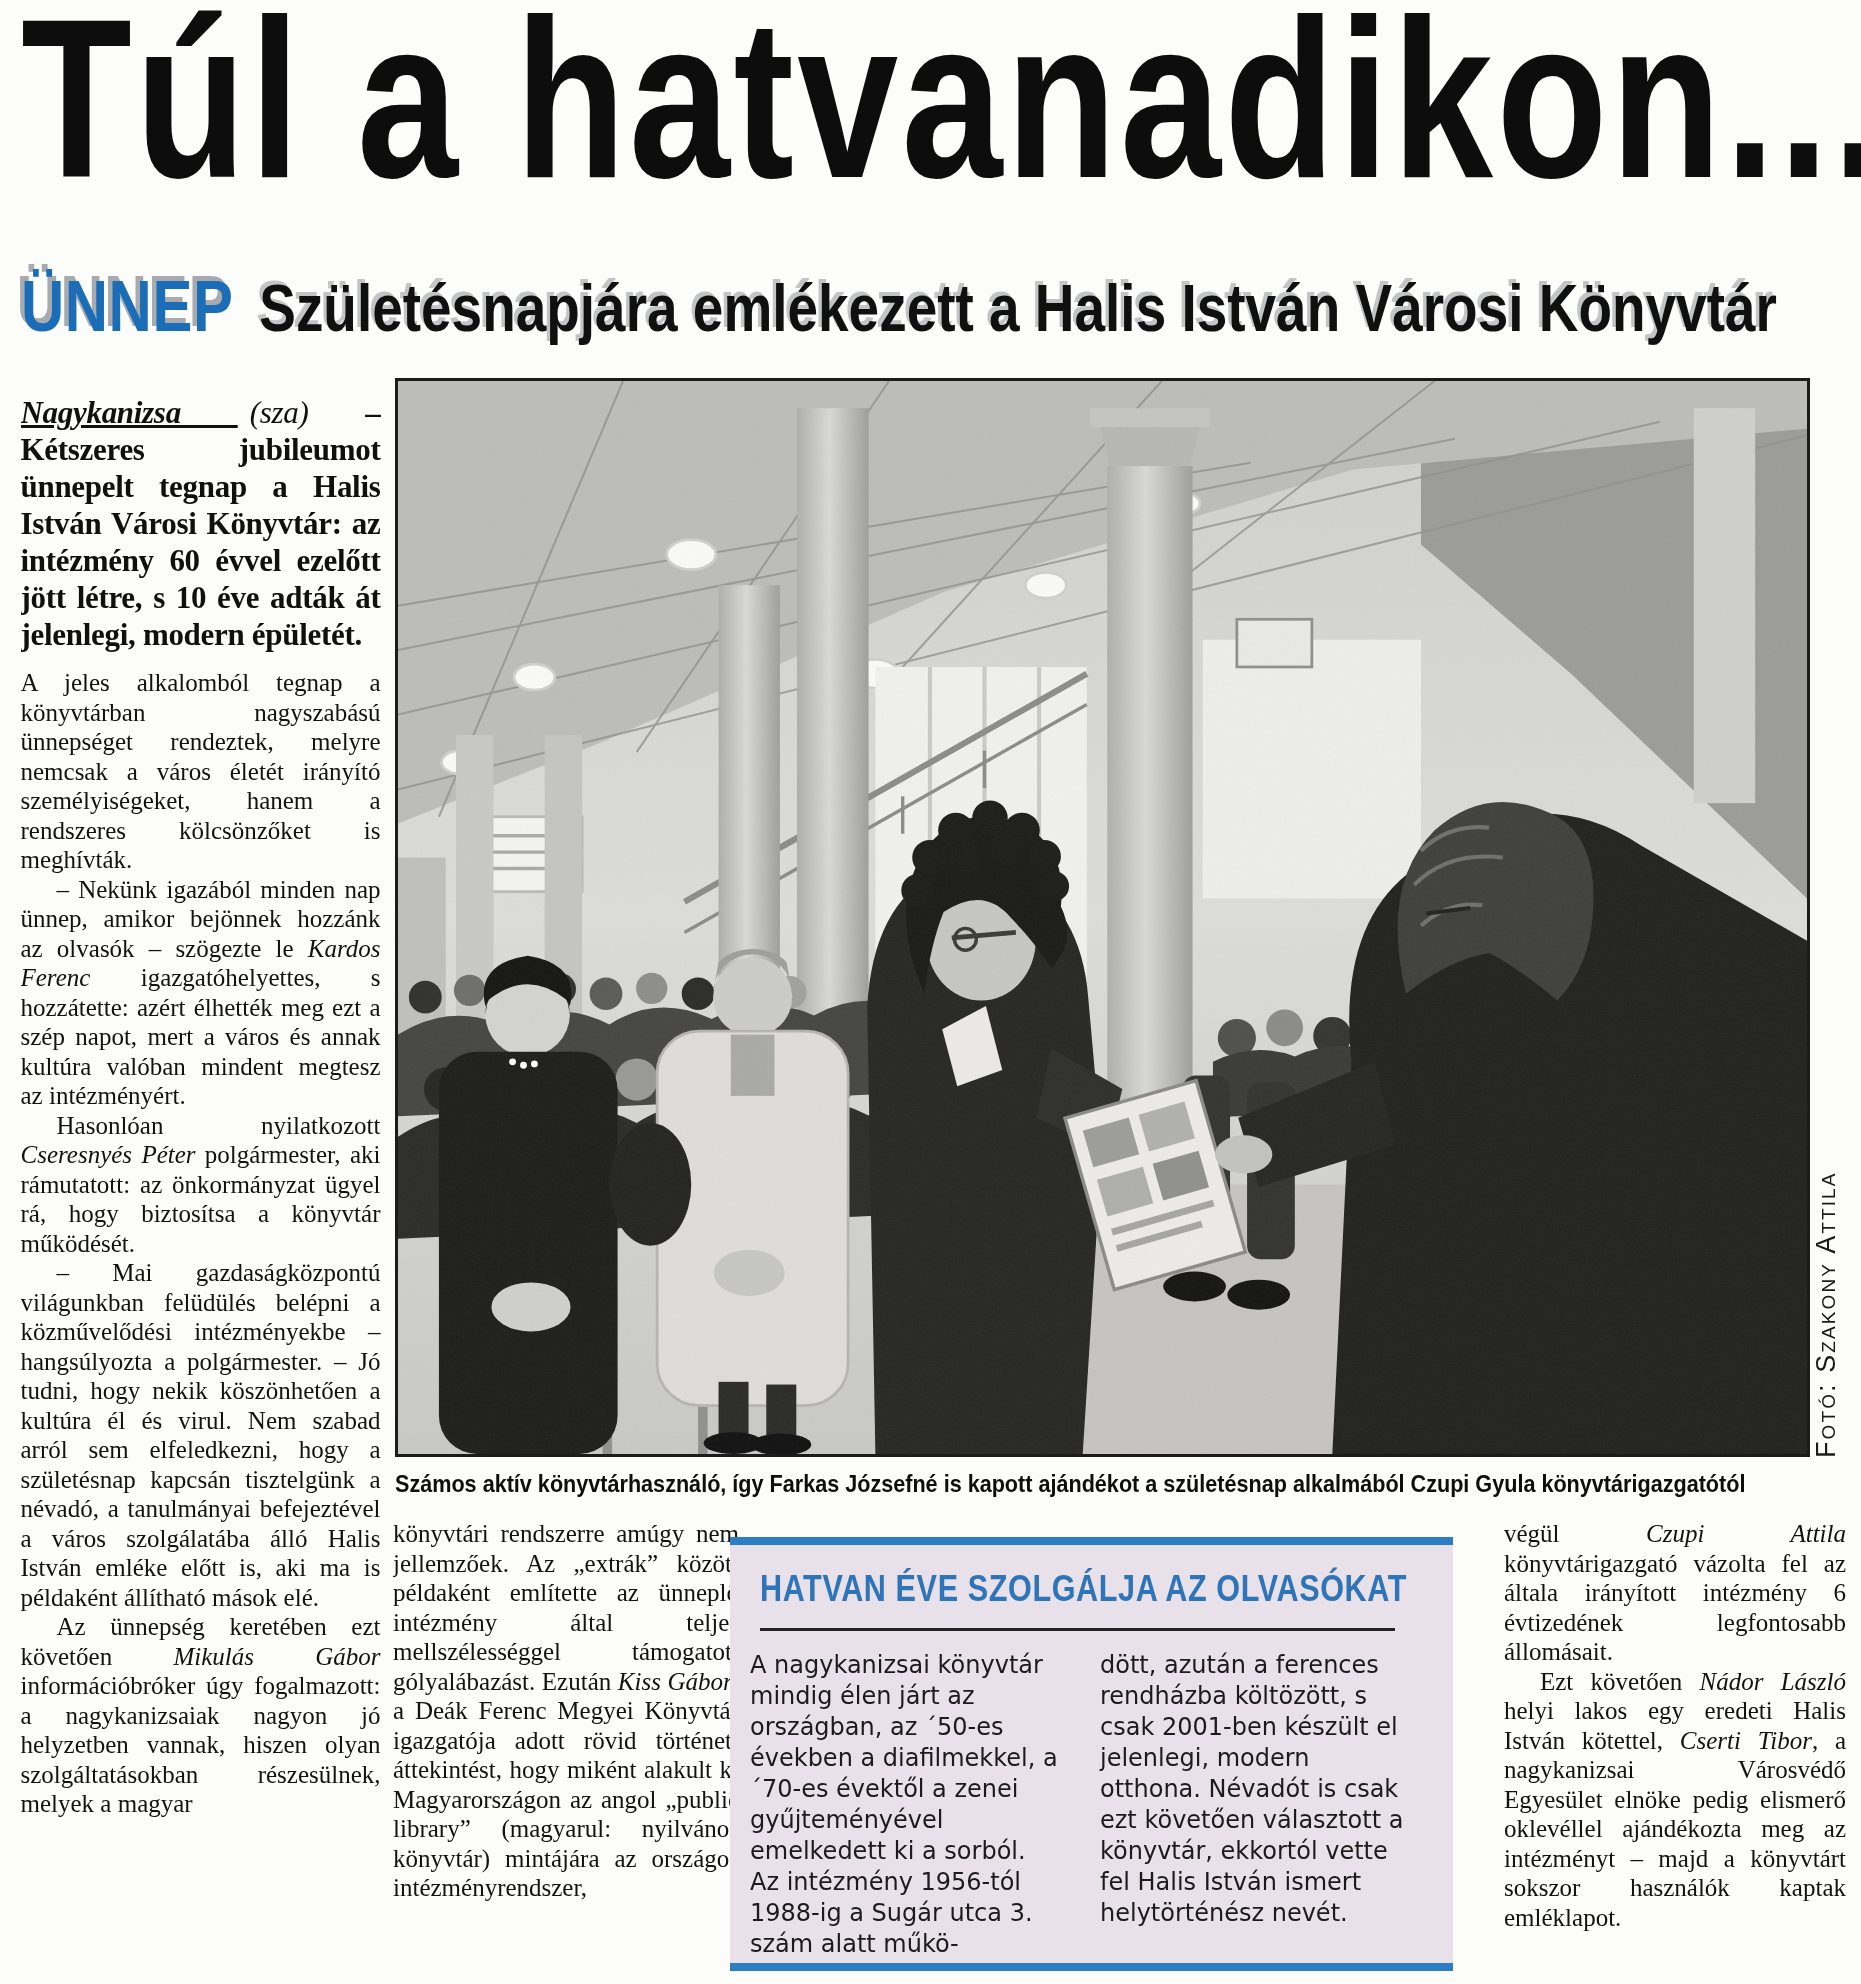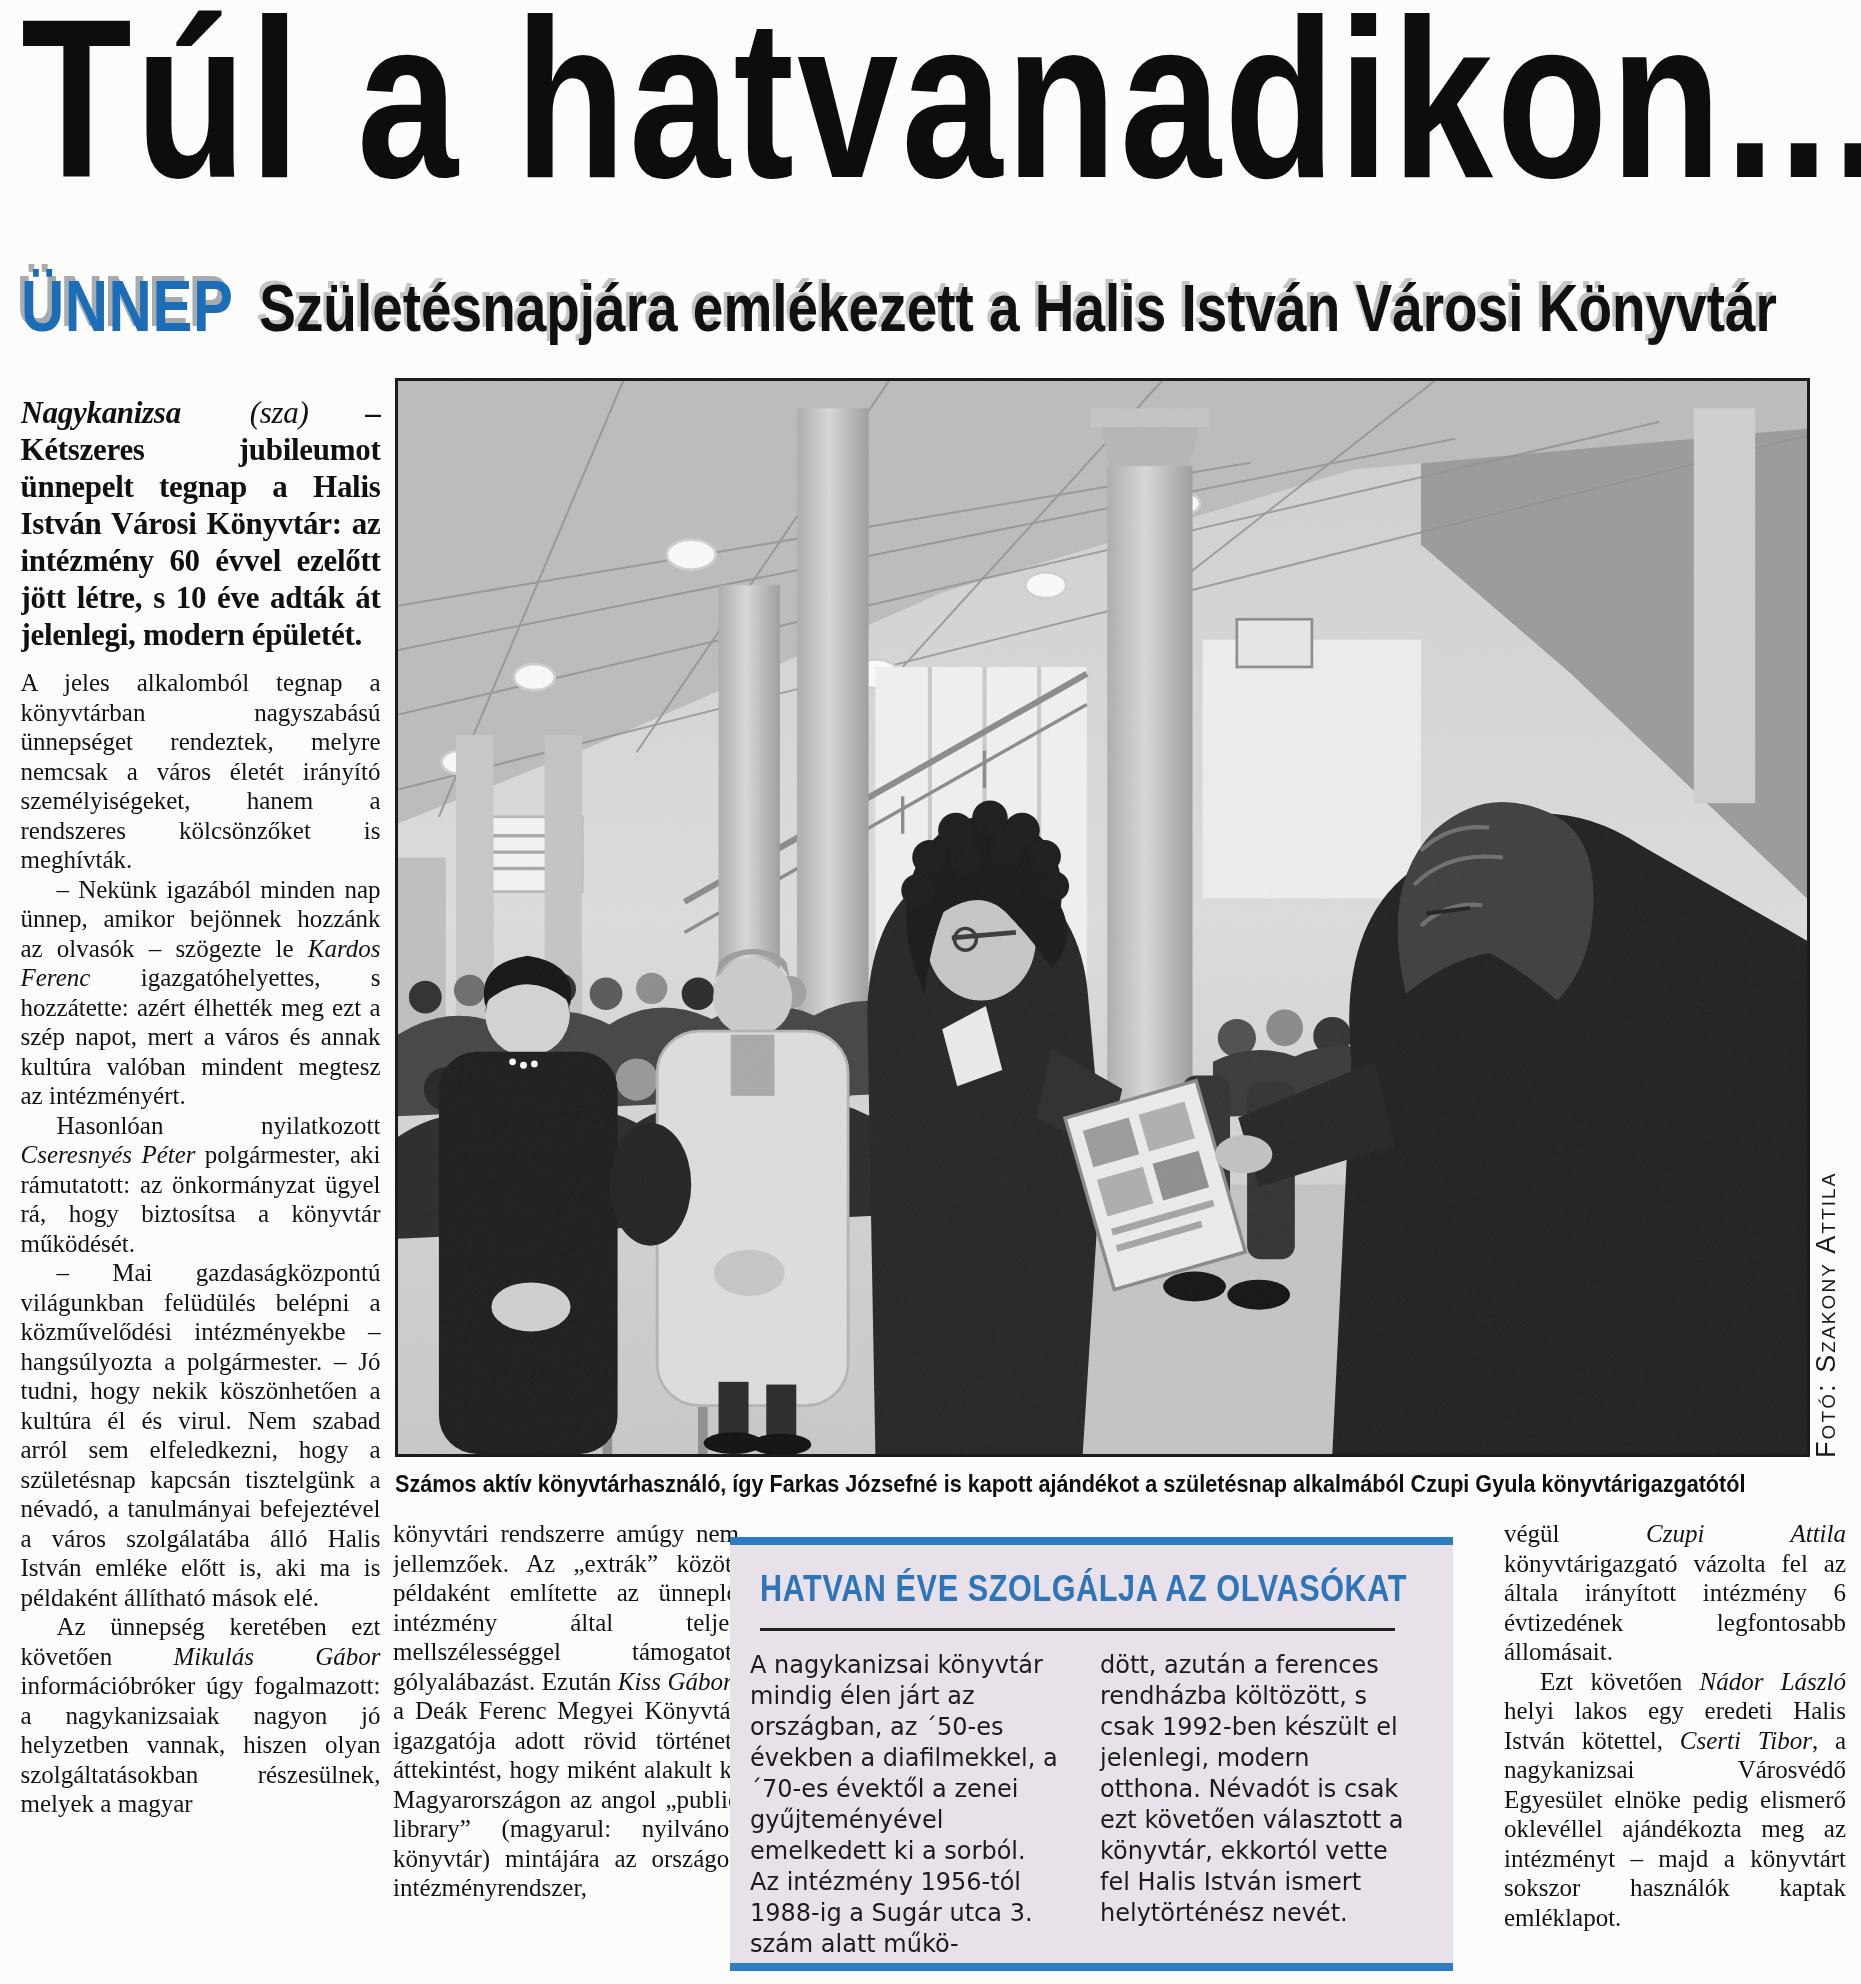--- a/index.html
+++ b/index.html
@@ -36,21 +36,21 @@
   .col p.noindent{text-indent:0;}
   .col1{left:20.5px;top:394px;width:360px;height:1582px;}
   .col2{left:393px;top:1519px;width:346px;height:464px;}
   .col3{left:1504px;top:1519px;width:342px;height:464px;}
   .lead{
     font-family:"Liberation Sans", sans-serif;font-weight:700;
     font-size:31px !important;line-height:37px !important;
     text-indent:0 !important;margin:0 0 15px 0 !important;color:#101010 !important;
     letter-spacing:-0.3px;
   }
-  .lead .dateline{font-style:italic;}
+  .lead .dateline{font-style:italic;text-decoration:underline;}
   .lead .byline{font-weight:400;font-style:italic;margin-left:12px;}
   
   .photo{
     position:absolute;left:395px;top:378px;width:1415px;height:1079px;margin:0;
     border:3.4px solid #1c1c1c;box-sizing:border-box;background:#d9d9d7;
   }
   .photo svg{display:block;width:100%;height:100%;}
   .credit{
     position:absolute;left:1811px;top:1179px;height:279px;width:40px;
     writing-mode:vertical-rl;transform:rotate(180deg);
@@ -309,21 +309,21 @@
 
 <div class="col col2">
   <p class="noindent"><span>könyvtári rendszerre amúgy nem jellemzőek. Az „extrák” között példaként említette az ünneplő intézmény által teljes mellszélességgel támogatott gólyalábazást. Ezután </span><i>Kiss Gábor</i><span>, a Deák Ferenc Megyei Könyvtár igazgatója adott rövid történeti áttekintést, hogy miként alakult ki Magyarországon az angol „public library” (magyarul: nyilvános könyvtár) mintájára az országos intézményrendszer,</span></p>
 </div>
 
 <aside class="factbox">
   <h2>HATVAN ÉVE SZOLGÁLJA AZ OLVASÓKAT</h2>
   <div class="rule"></div>
   <div class="fb-cols">
     <div>A nagykanizsai könyvtár mindig élen járt az országban, az ´50-es években a diafilmekkel, a ´70-es évektől a zenei gyűjteményével emelkedett ki a sorból. Az intézmény 1956-tól 1988-ig a Sugár utca 3. szám alatt műkö-</div>
-    <div>dött, azután a ferences rendházba költözött, s csak 1992-ben készült el jelenlegi, modern otthona. Névadót is csak ezt követően választott a könyvtár, ekkortól vette fel Halis István ismert helytörténész nevét.</div>
+    <div>dött, azután a ferences rendházba költözött, s csak 2001-ben készült el jelenlegi, modern otthona. Névadót is csak ezt követően választott a könyvtár, ekkortól vette fel Halis István ismert helytörténész nevét.</div>
   </div>
 </aside>
 
 <div class="col col3">
   <p class="noindent"><span>végül </span><i>Czupi Attila</i><span> könyvtárigazgató vázolta fel az általa irányított intézmény 6 évtizedének legfontosabb állomásait.</span></p>
   <p><span>Ezt követően </span><i>Nádor László</i><span> helyi lakos egy eredeti Halis István kötettel, </span><i>Cserti Tibor</i><span>, a nagykanizsai Városvédő Egyesület elnöke pedig elismerő oklevéllel ajándékozta meg az intézményt – majd a könyvtárt sokszor használók kaptak emléklapot.</span></p>
 </div>
 
 
 </body></html>

